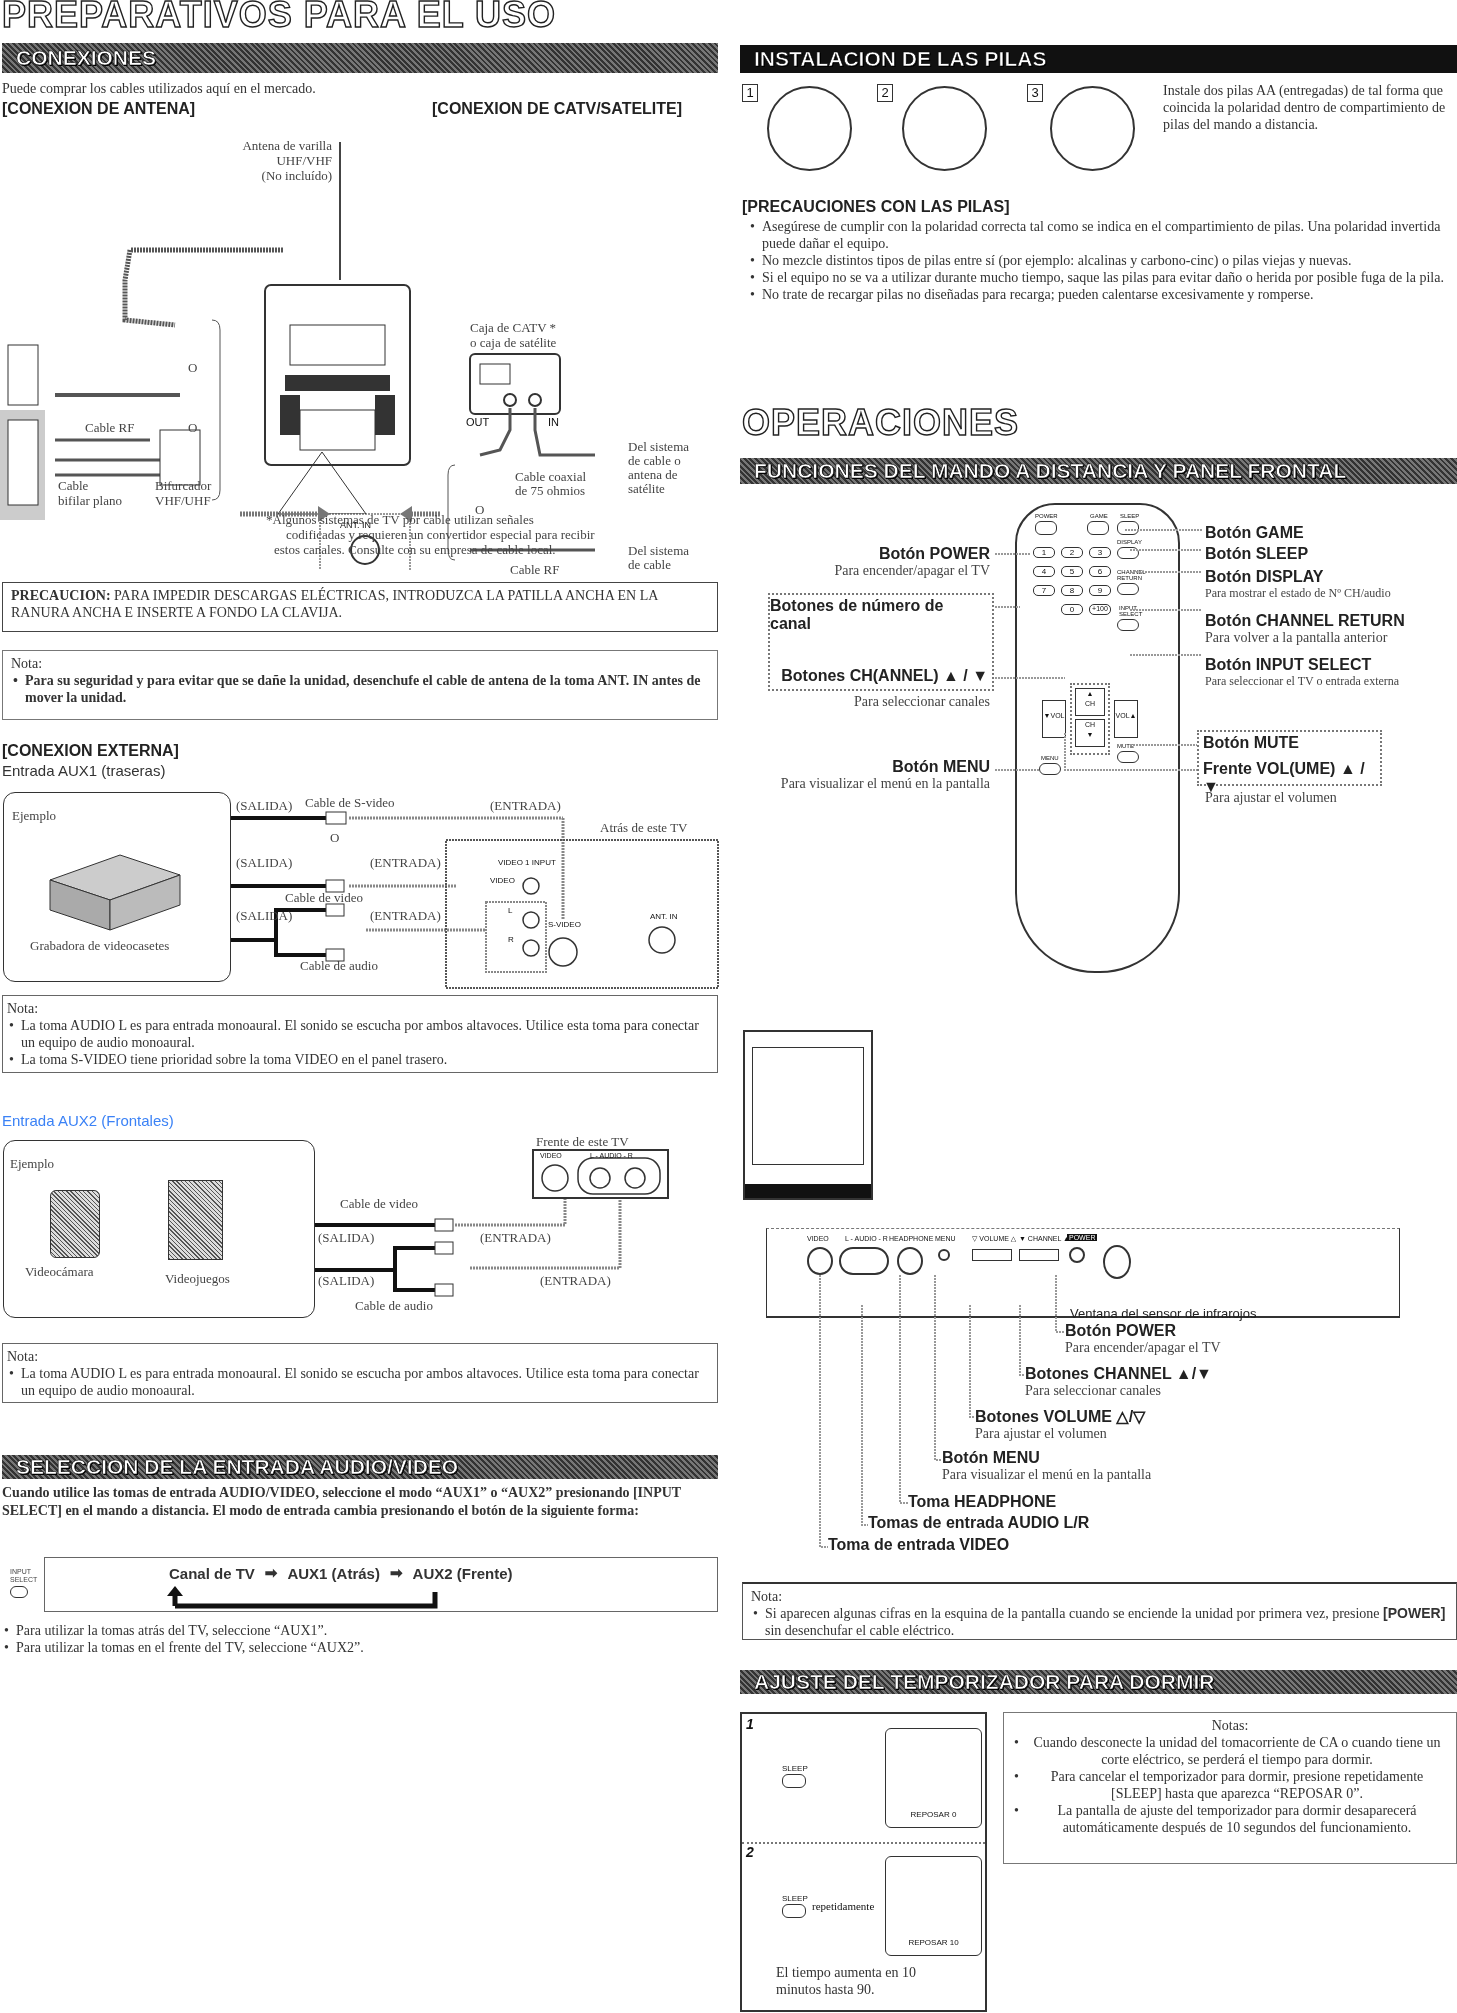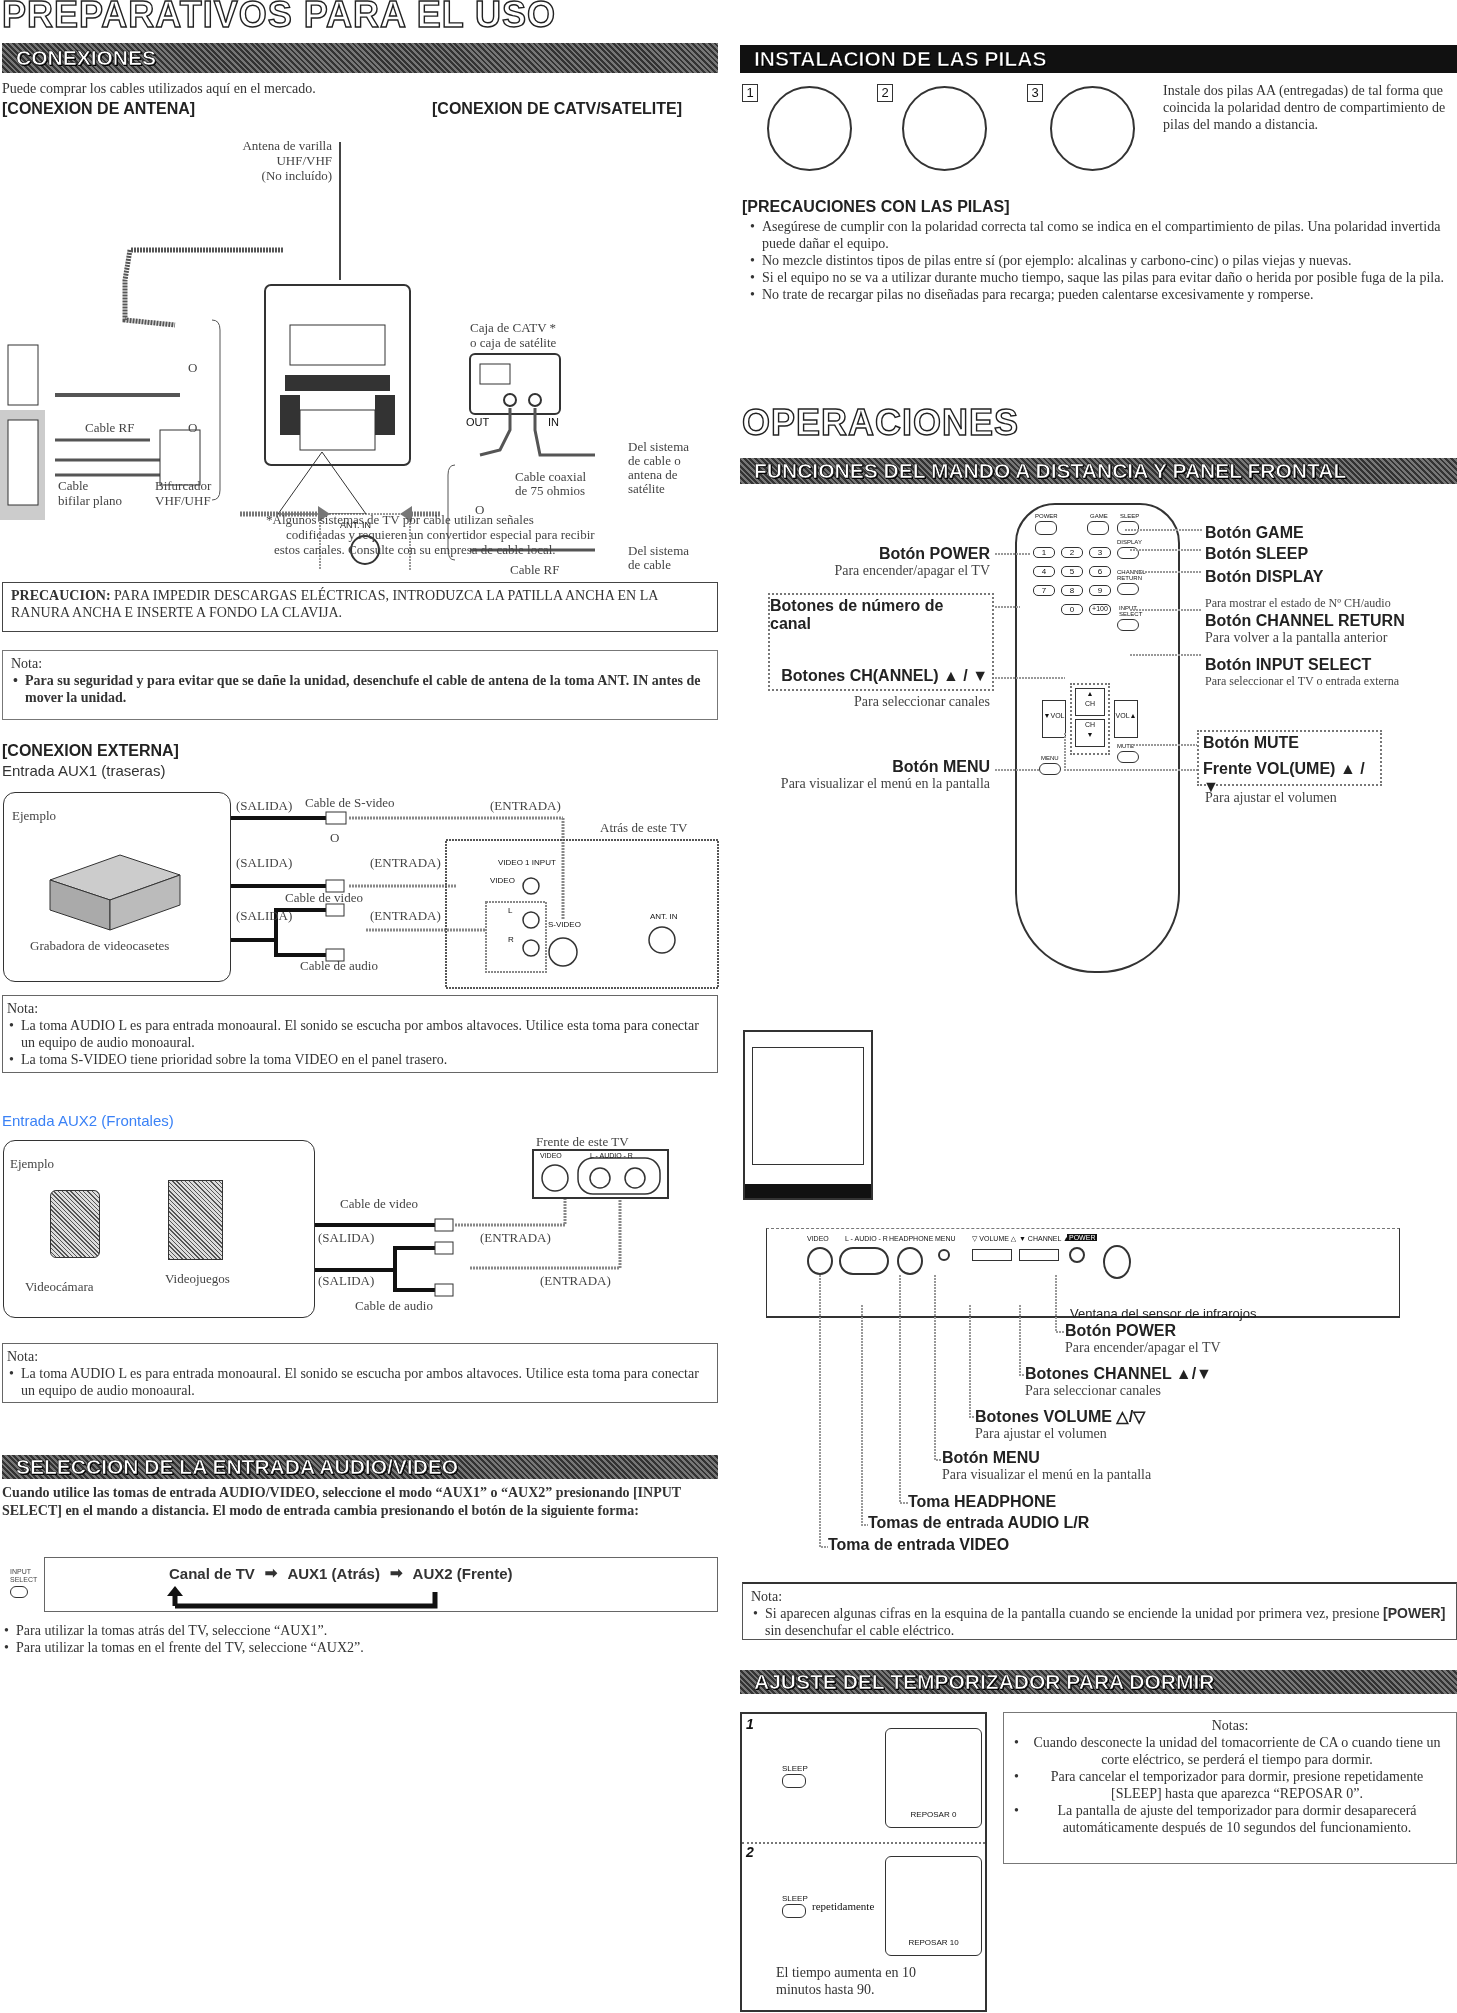--- a/index.html
+++ b/index.html
@@ -198,21 +198,21 @@
     <li>La toma S-VIDEO tiene prioridad sobre la toma VIDEO en el panel trasero.</li>
   </ul>
 </div>
 
 <div class="abs sans" style="left:2px; top:1112px; font-size:15px; color:#3b82f6;">Entrada AUX2 (Frontales)</div>
 <div class="abs" style="left:0; top:1138px; width:720px; height:180px;">
   <div class="abs rounded" style="left:3px; top:2px; width:312px; height:178px; border-width:1.5px;"></div>
   <div class="abs diag-label" style="left:10px; top:18px;">Ejemplo</div>
   <div class="abs hatch" style="left:50px; top:52px; width:50px; height:68px; border:1.5px solid #333; border-radius:6px;"></div>
   <div class="abs hatch" style="left:168px; top:42px; width:55px; height:80px; border:1.5px solid #333;"></div>
-  <div class="abs diag-label" style="left:25px; top:141px;">Videocámara</div>
+  <div class="abs diag-label" style="left:25px; top:126px;">Videocámara</div>
   <div class="abs diag-label" style="left:165px; top:133px;">Videojuegos</div>
   <svg class="abs" style="left:315px; top:0;" width="405" height="180">
     <line x1="0" y1="87" x2="120" y2="87" stroke="#111" stroke-width="4"></line>
     <rect x="120" y="81" width="18" height="12" fill="#fff" stroke="#333"></rect>
     <polyline points="140,87 250,87 250,60" fill="none" stroke="#888" stroke-width="3" stroke-dasharray="2 1"></polyline>
     <polyline points="0,132 80,132 80,110 120,110" fill="none" stroke="#111" stroke-width="4"></polyline>
     <polyline points="80,132 80,152 120,152" fill="none" stroke="#111" stroke-width="4"></polyline>
     <rect x="120" y="104" width="18" height="12" fill="#fff" stroke="#333"></rect>
     <rect x="120" y="146" width="18" height="12" fill="#fff" stroke="#333"></rect>
     <polyline points="155,130 305,130 305,60" fill="none" stroke="#888" stroke-width="3" stroke-dasharray="2 1"></polyline>
@@ -344,21 +344,21 @@
 </div>
 
 <div class="abs" style="left:1205px; top:524px; width:250px;">
   <div class="lbl-b">Botón GAME</div>
 </div>
 <div class="abs" style="left:1205px; top:545px; width:250px;">
   <div class="lbl-b">Botón SLEEP</div>
 </div>
 <div class="abs" style="left:1205px; top:568px; width:252px;">
   <div class="lbl-b">Botón DISPLAY</div>
-  <div class="lbl-s" style="font-size:12px;margin-top:10px;">Para mostrar el estado de Nº CH/audio</div>
+  <div class="lbl-s" style="font-size:12px;">Para mostrar el estado de Nº CH/audio</div>
 </div>
 <div class="abs" style="left:1205px; top:612px; width:252px;">
   <div class="lbl-b">Botón CHANNEL RETURN</div>
   <div class="lbl-s">Para volver a la pantalla anterior</div>
 </div>
 <div class="abs" style="left:1205px; top:656px; width:252px;">
   <div class="lbl-b">Botón INPUT SELECT</div>
   <div class="lbl-s" style="font-size:12px;">Para seleccionar el TV o entrada externa</div>
 </div>
 <div class="abs dotted" style="left:1197px; top:730px; width:185px; height:56px;">

